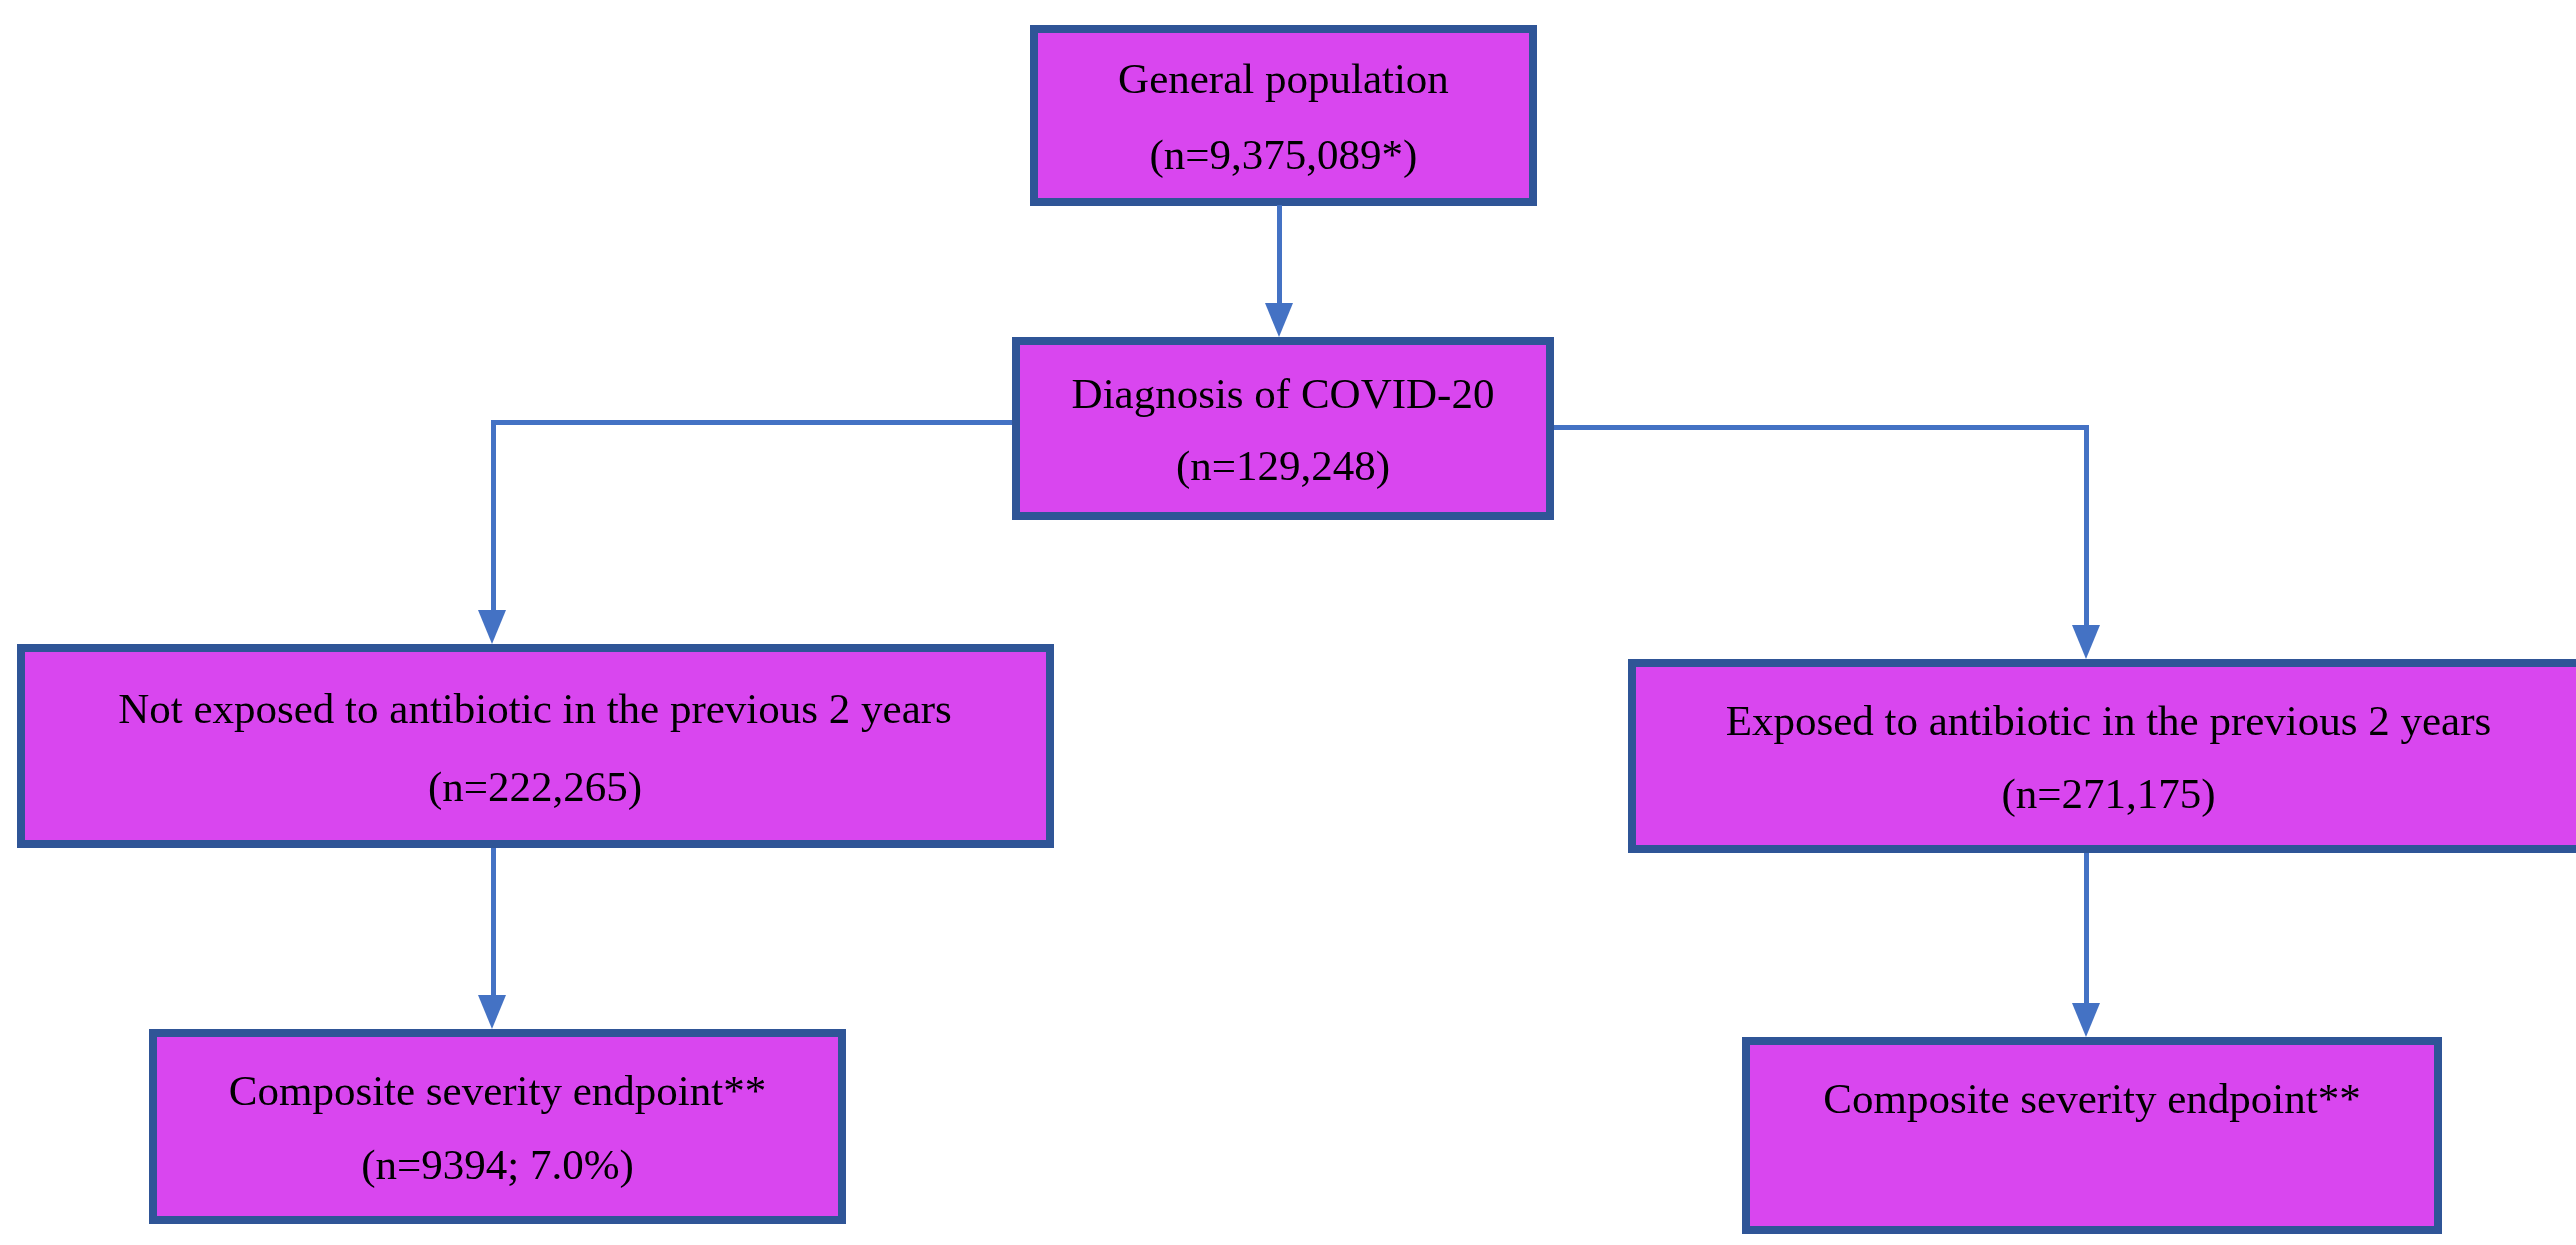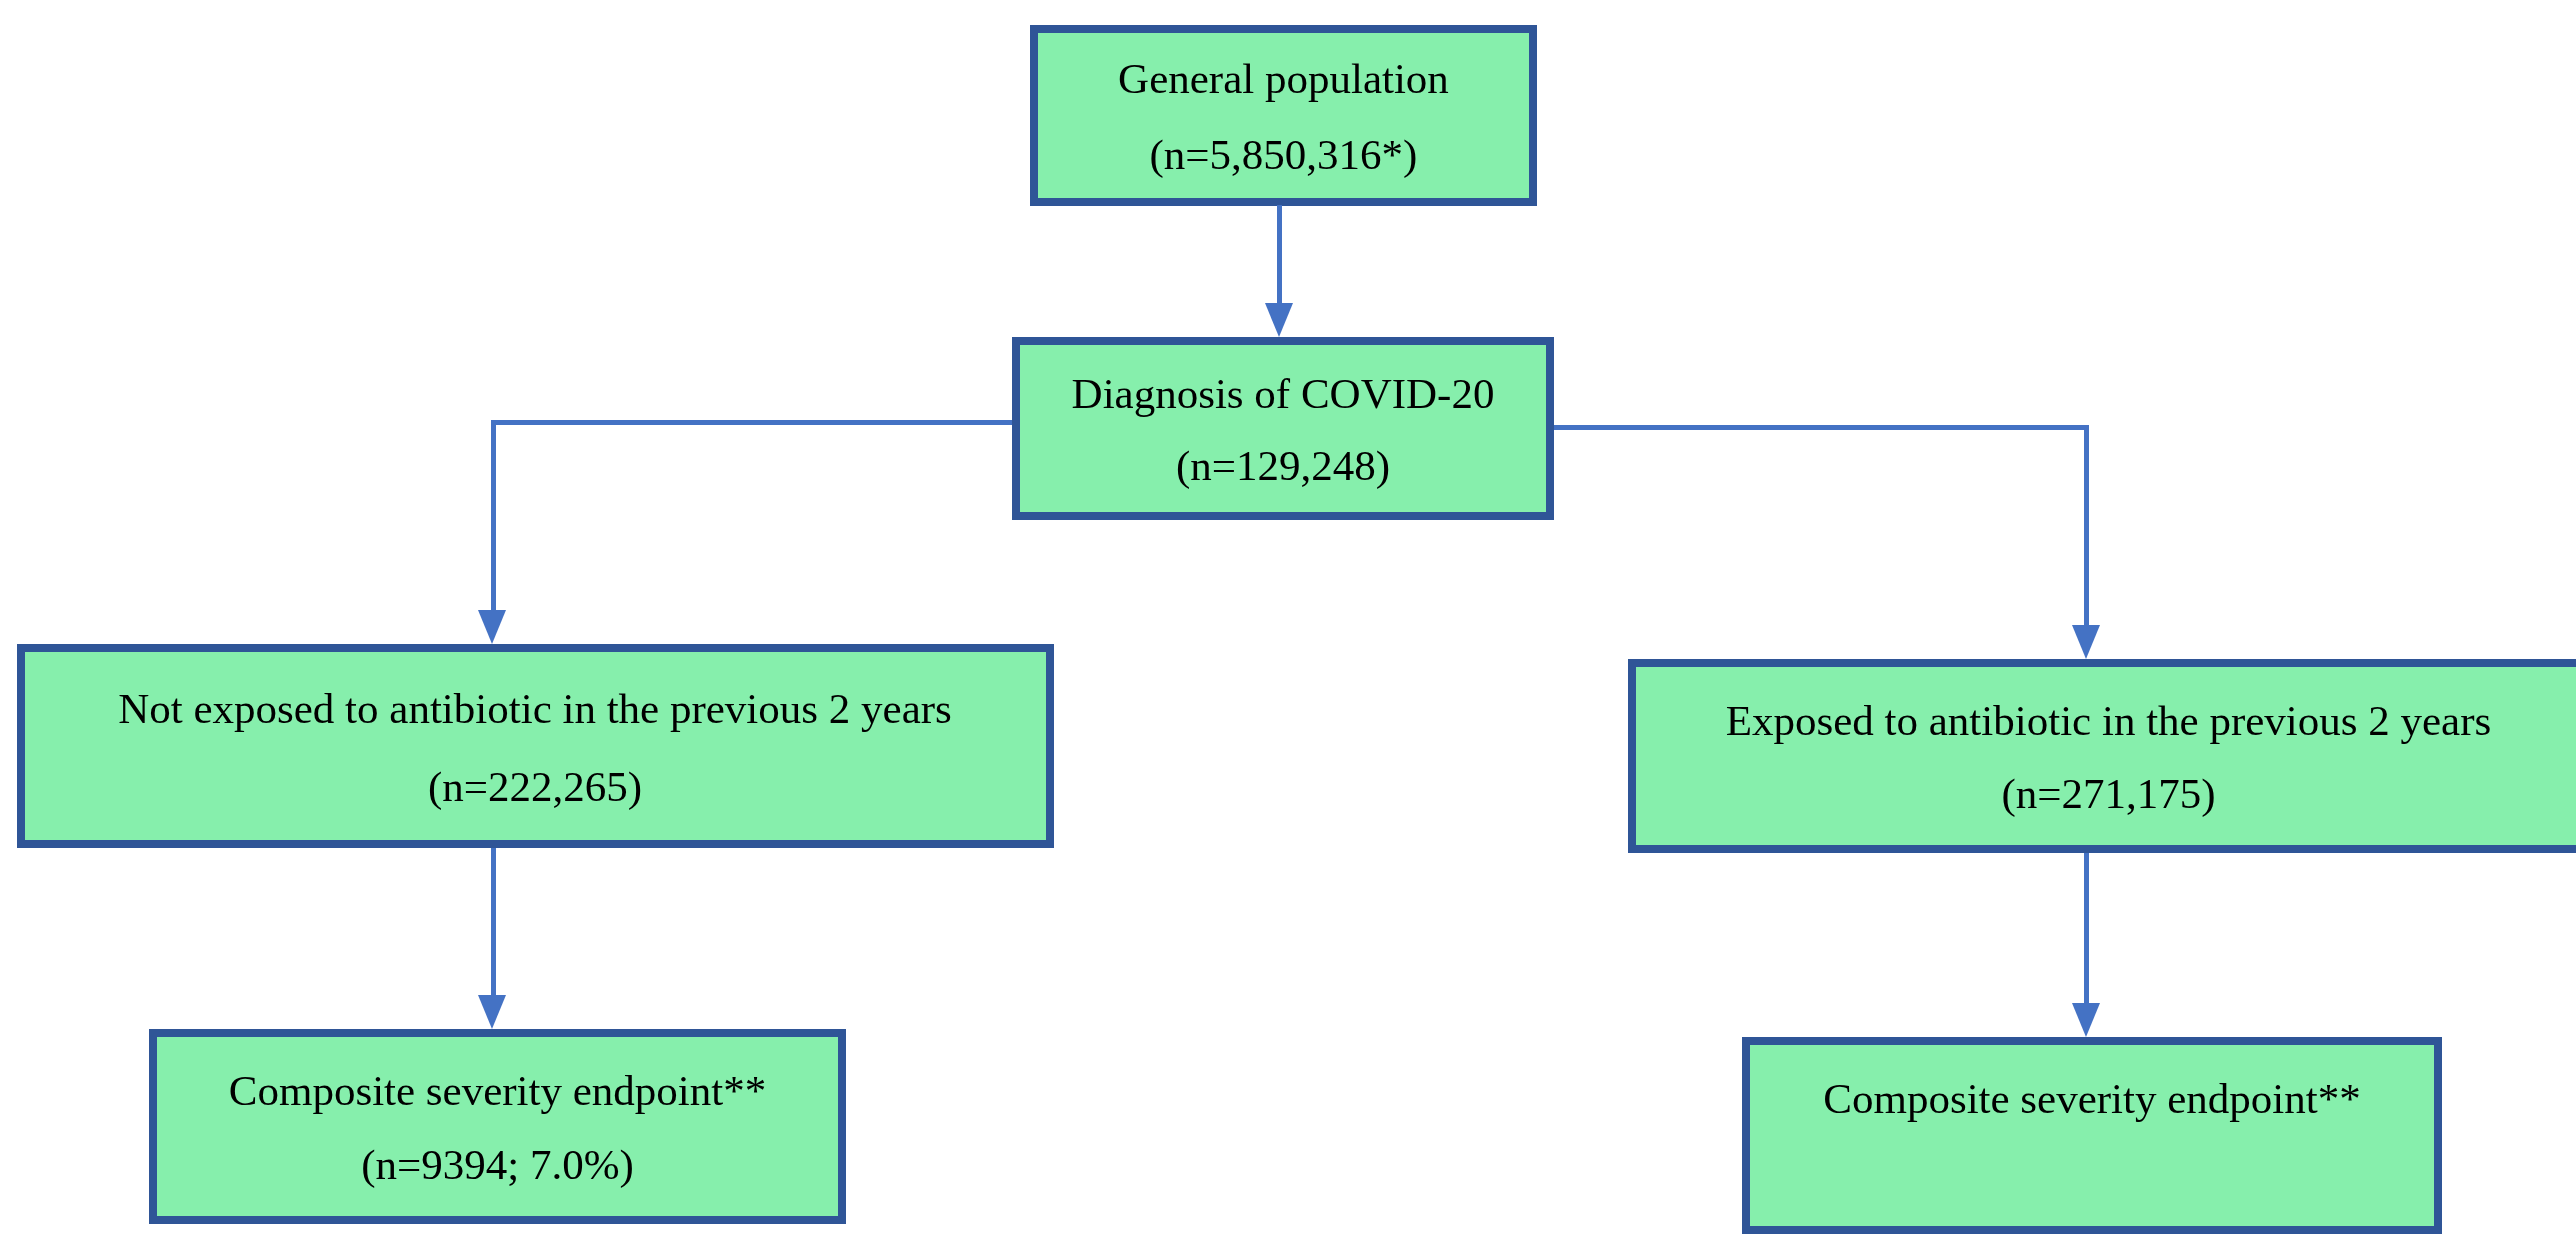--- a/index.html
+++ b/index.html
@@ -12,21 +12,21 @@
     width: 2576px;
     height: 1245px;
     background: #ffffff;
     font-family: "Liberation Serif", "DejaVu Serif", serif;
     color: #000000;
   }
   .node {
     position: absolute;
     box-sizing: border-box;
     border: 8px solid #2F5597;
-    background: #86efac;
+    background: #d946ef;
     display: flex;
     flex-direction: column;
     justify-content: space-between;
     align-items: center;
     text-align: center;
     font-size: 43px;
     line-height: 58px;
   }
   .node .title, .node .count {
     white-space: nowrap;
@@ -52,21 +52,21 @@
     border-top: 34px solid #4472C4;
   }
 </style>
 </head>
 <body>
 
 <div id="canvas">
 
   <div class="node" id="node-general">
     <div class="title">General population</div>
-    <div class="count">(n=5,850,316*)</div>
+    <div class="count">(n=9,375,089*)</div>
   </div>
 
   <div class="node" id="node-diagnosis">
     <div class="title">Diagnosis of COVID-20</div>
     <div class="count">(n=129,248)</div>
   </div>
 
   <div class="node" id="node-not-exposed">
     <div class="title">Not exposed to antibiotic in the previous 2 years</div>
     <div class="count">(n=222,265)</div>

